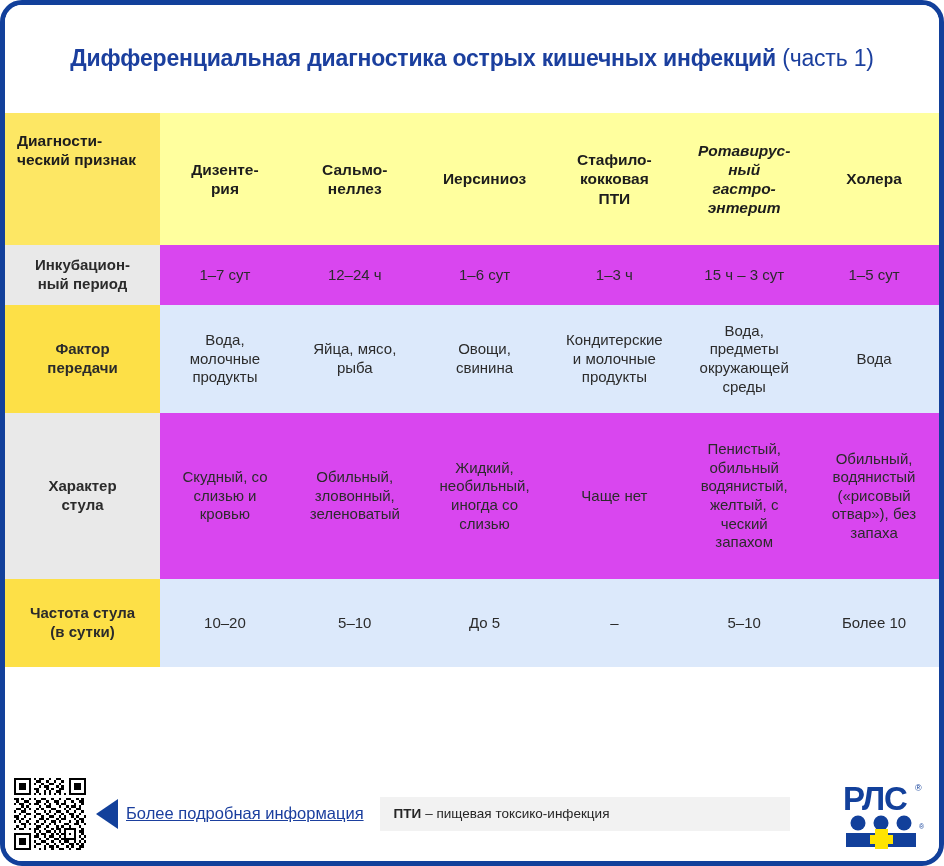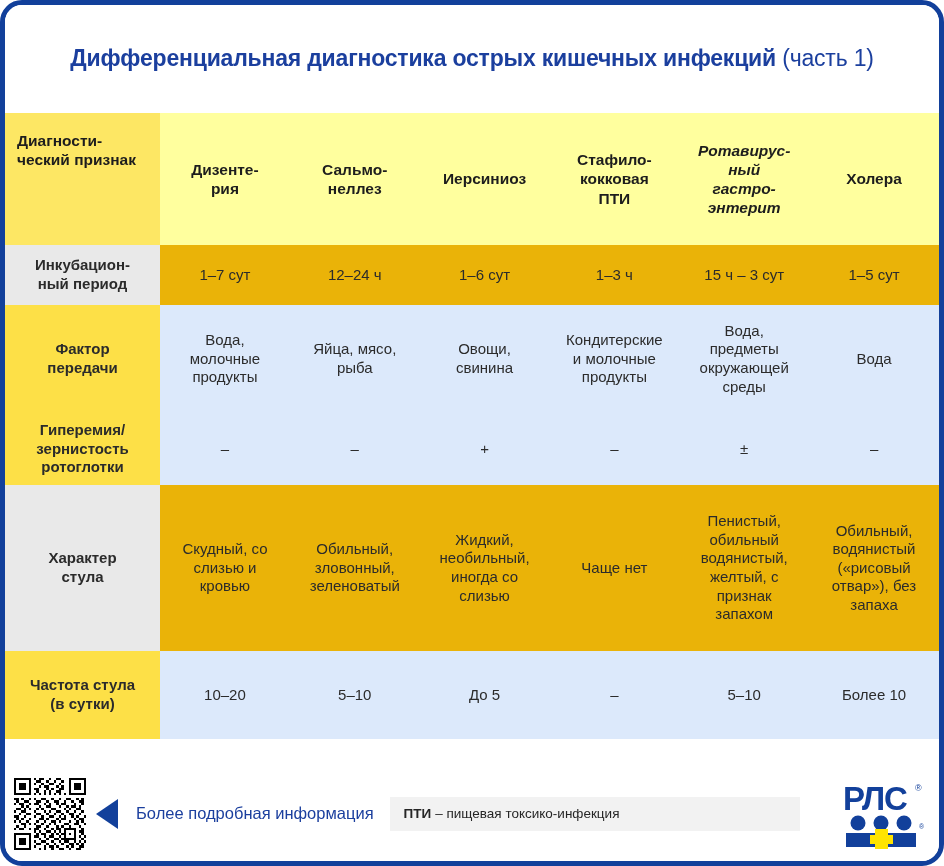--- a/index.html
+++ b/index.html
@@ -83,21 +83,21 @@
   }
 
   
   td.label-col {
     text-align: left;
     padding-left: 12px;
     font-weight: bold;
     font-size: 15.5px;
     color: #1d1d1d;
   }
-  tr.gray td { background: #eab308; }
+  tr.gray td { background: #d946ef; }
   tr.gray td.label-col { background: #E9E9E9; }
   tr.blue td { background: #DCE9FB; }
   tr.blue td.label-col { background: #fde047; }
 
   tr.r-incub td  { height: 52px; }
   tr.r-factor td { height: 100px; }
   tr.r-fever td  { height: 66px; }
   tr.r-hyper td  { height: 64px; }
   tr.r-stool td  { height: 158px; }
   tr.r-freq td   { height: 80px; }
@@ -123,25 +123,26 @@
   #arrow {
     width: 0;
     height: 0;
     margin-left: 10px;
     border-top: 15px solid transparent;
     border-bottom: 15px solid transparent;
     border-right: 22px solid #12409B;
     flex: 0 0 auto;
   }
   #more-info {
-    margin-left: 18px;
+    margin-left: 8px;
     color: #1B3F9E;
     font-size: 16.5px;
     line-height: 1.3;
     flex: 0 0 auto;
+    text-decoration: underline;
   }
   #more-info a,
   #more-info .site {
     color: #1B3F9E;
     font-weight: bold;
     text-decoration: underline;
   }
   #abbr-box {
     margin-left: 16px;
     background: #F2F2F2;
@@ -228,50 +229,39 @@
 свинина</td>
         <td style="white-space: pre-line;">Кондитерские
 и молочные
 продукты</td>
         <td style="white-space: pre-line;">Вода,
 предметы
 окружающей
 среды</td>
         <td>Вода</td>
       </tr>
-      <tr class="blue r-hyper">
-        <td class="label-col" style="white-space: pre-line;">Гиперемия/
-зернистость
-ротоглотки</td>
-        <td>–</td>
-        <td>–</td>
-        <td>+</td>
-        <td>–</td>
-        <td>±</td>
-        <td>–</td>
-      </tr>
       <tr class="gray r-stool">
         <td class="label-col" style="white-space: pre-line;">Характер
 стула</td>
         <td style="white-space: pre-line;">Скудный, со
 слизью и
 кровью</td>
         <td style="white-space: pre-line;">Обильный,
 зловонный,
 зеленоватый</td>
         <td style="white-space: pre-line;">Жидкий,
 необильный,
 иногда со
 слизью</td>
         <td>Чаще нет</td>
         <td style="white-space: pre-line;">Пенистый,
 обильный
 водянистый,
 желтый, с
-признак
+ческий
 запахом</td>
         <td style="white-space: pre-line;">Обильный,
 водянистый
 («рисовый
 отвар»), без
 запаха</td>
       </tr>
       <tr class="blue r-freq">
         <td class="label-col" style="white-space: pre-line;">Частота стула
 (в сутки)</td>

